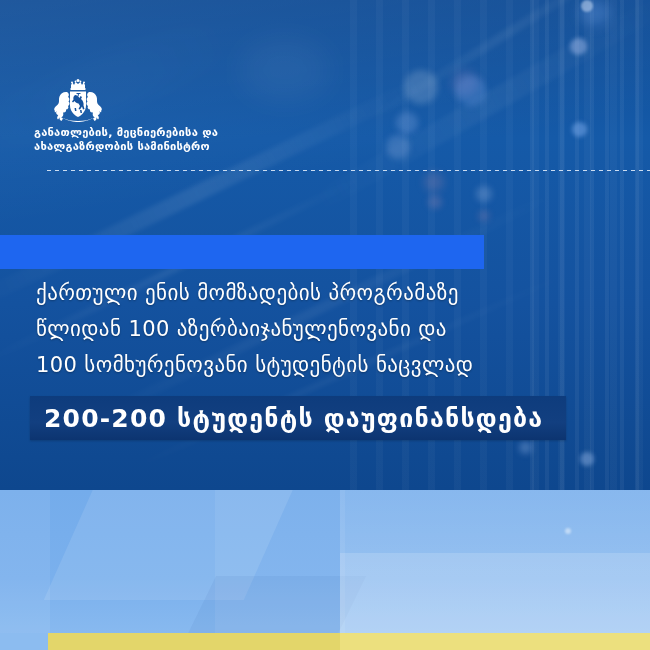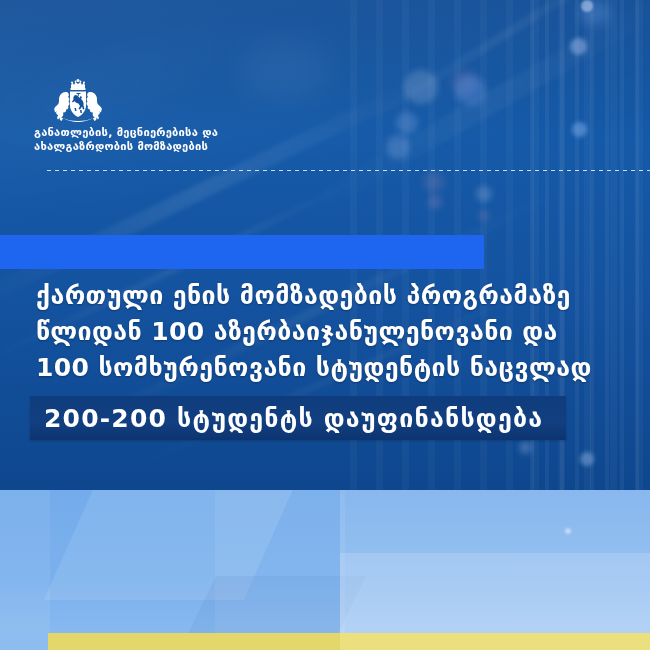--- a/index.html
+++ b/index.html
@@ -88,21 +88,21 @@
     position:absolute;left:46px;top:236px;height:32px;
     display:flex;align-items:center;
     color:#ffffff;font-size:25px;font-weight:700;letter-spacing:.4px;
     white-space:nowrap;
     text-shadow:0 1px 1px rgba(0,0,0,.18);
   }
 
   
   .body-line{
     position:absolute;left:36px;
-    color:#ffffff;font-size:25px;font-weight:700;letter-spacing:.4px;
+    color:#ffffff;font-size:21px;font-weight:400;letter-spacing:.4px;
     white-space:nowrap;
     text-shadow:0 1px 2px rgba(0,0,0,.30);
   }
   .bl1{top:281px;}
   .bl2{top:317px;}
   .bl3{top:353px;text-align:right;}
 
   
   .final-band{
     position:absolute;left:30px;top:396px;width:536px;height:44px;
@@ -241,21 +241,21 @@
         <path d="M62 31 L61 37 L63 37 L64 31 Z"></path>
         <path d="M59 30 L67 30 L67 32 L59 32 Z"></path>
         <path d="M55 60 L58 60 L59 66 L56 66 Z"></path>
         <path d="M66 64 L69 64 L70 70 L67 70 Z"></path>
       </g>
     </svg>
   </div>
 
   <div class="ministry">
     <div>განათლების, მეცნიერებისა და</div>
-    <div>ახალგაზრდობის მომზადების</div>
+    <div>ახალგაზრდობის სამინისტრო</div>
   </div>
 
   <div class="dashed"></div>
 
   <div class="hl-band"></div>
 
   <div class="body-line bl1">ქართული ენის მომზადების პროგრამაზე</div>
   <div class="body-line bl2">წლიდან 100 აზერბაიჯანულენოვანი და</div>
   <div class="body-line bl3">100 სომხურენოვანი სტუდენტის ნაცვლად</div>
 

